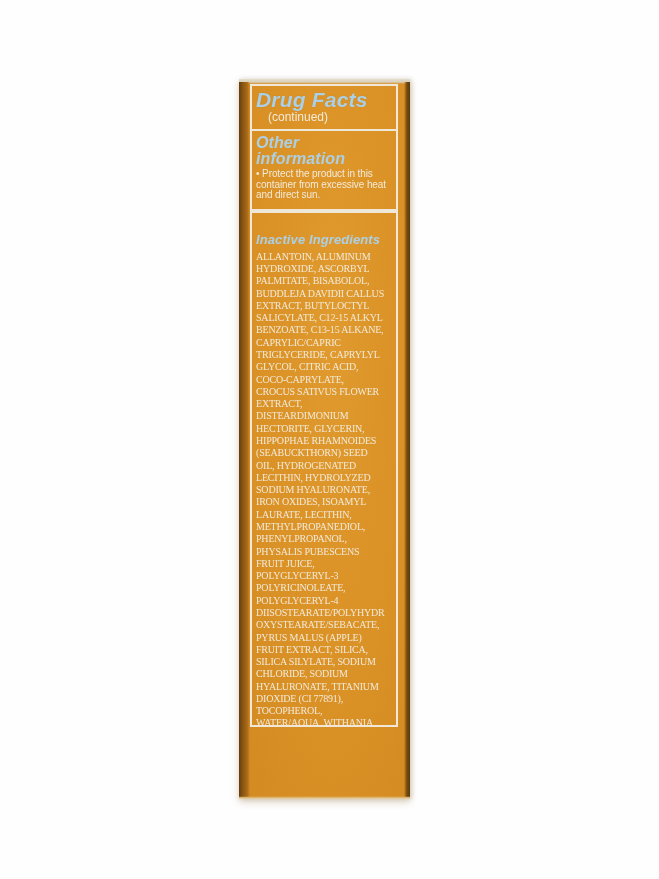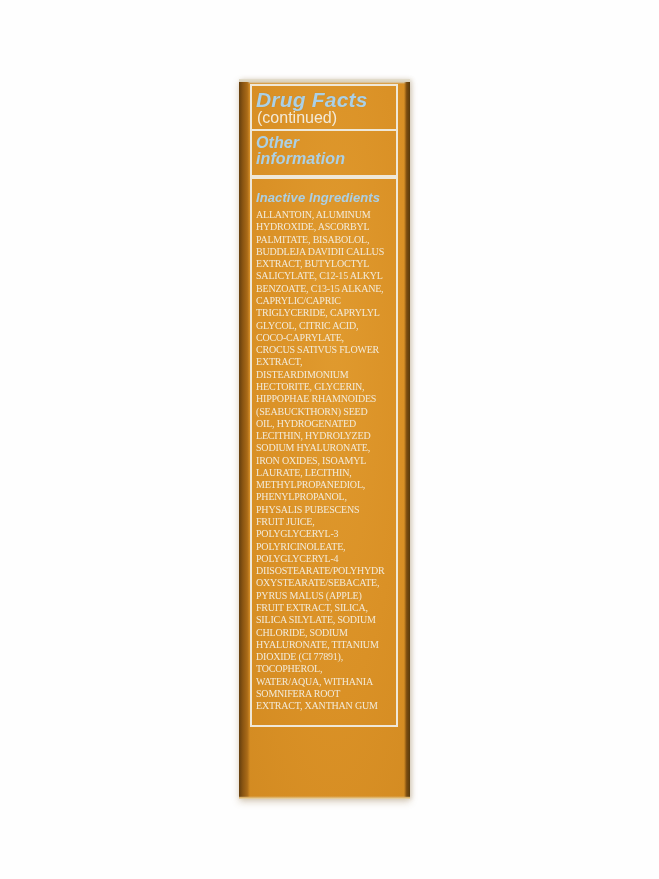--- a/index.html
+++ b/index.html
@@ -52,39 +52,39 @@
     padding: 0 4px;
     font-size: 21px;
     line-height: 22px;
     font-weight: bold;
     font-style: italic;
     color: #abd0e5;
     letter-spacing: 0.2px;
     text-shadow: 0 0 1px rgba(120,80,20,0.25);
   }
   .df-sub {
-    padding: 0 5px;
-    font-size: 16px;
+    padding: 0 16px;
+    font-size: 12px;
     line-height: 13px;
     color: #f2ead9;
   }
   .rule { margin: 5px 0 0 0; background: #efe8d8; }
   .rule.thin  { height: 2px; }
   .rule.thick { height: 4px; margin-top: 8px; }
   .sec-head {
     margin: 4px 0 0 0;
     padding: 0 4px;
     font-size: 16px;
     line-height: 16px;
     font-weight: bold;
     font-style: italic;
     color: #abd0e5;
     letter-spacing: 0.1px;
   }
-  .sec-head.ing { margin-top: 11px; font-size: 13px; }
+  .sec-head.ing { margin-top: 19px; font-size: 13px; }
   .body-text {
     margin: 2px 0 0 0;
     padding: 0 4px;
     font-size: 10px;
     line-height: 10.6px;
     letter-spacing: -0.1px;
     white-space: pre;
     color: #f2ead9;
   }
   .body-text.caps {
@@ -104,20 +104,23 @@
     <div class="edge-right"></div>
     <div class="edge-bottom"></div>
 
     <div class="panel">
       <div class="df-title">Drug Facts</div>
       <div class="df-sub">(continued)</div>
 
       <div class="rule thin"></div>
 
       <div class="sec-head">Other information</div>
+      <div class="body-text">• Protect the product in this
+container from excessive heat
+and direct sun.</div>
 
       <div class="rule thick"></div>
 
       <div class="sec-head ing">Inactive Ingredients</div>
       <div class="body-text caps">ALLANTOIN, ALUMINUM
 HYDROXIDE, ASCORBYL
 PALMITATE, BISABOLOL,
 BUDDLEJA DAVIDII CALLUS
 EXTRACT, BUTYLOCTYL
 SALICYLATE, C12-15 ALKYL

